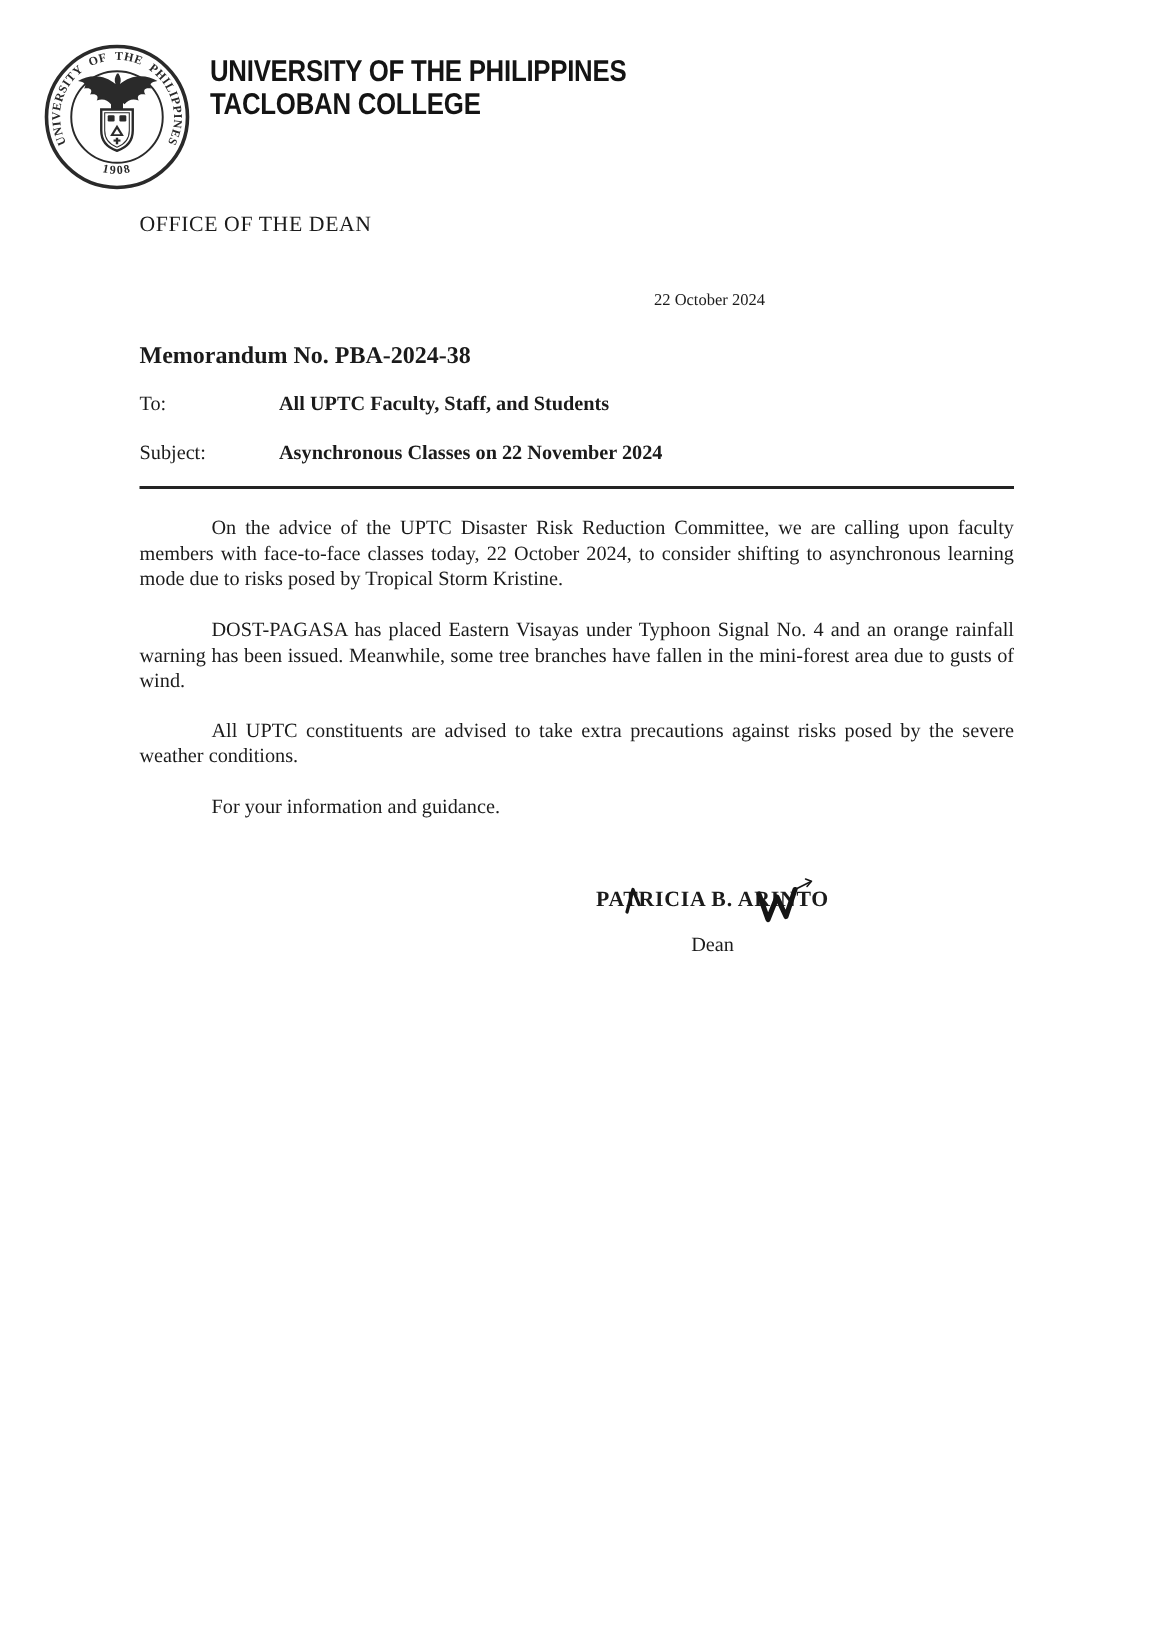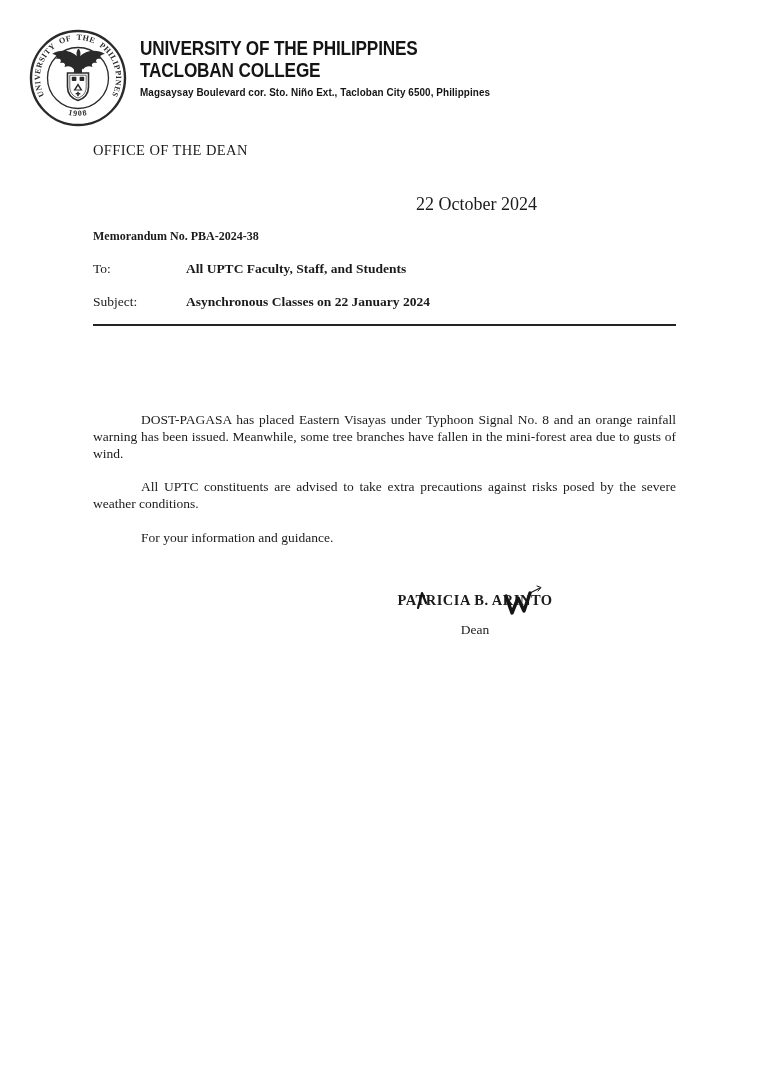--- a/index.html
+++ b/index.html
@@ -10,22 +10,22 @@
   }
   
   .seal{position:absolute;left:28px;top:28px;width:100px;height:100px;}
   .sealtext{font-family:"Liberation Serif",serif;fill:#2a2a2a;font-weight:bold;}
   .head-text{position:absolute;left:140px;top:37px;font-family:"Liberation Sans",sans-serif;color:#141414;white-space:nowrap;}
   .head-line{font-size:20px;font-weight:bold;line-height:22px;letter-spacing:-0.2px;}
   .head-addr{font-size:11.5px;font-weight:bold;line-height:14px;margin-top:4px;letter-spacing:0.1px;}
   .condensed{display:inline-block;transform:scaleX(0.86);transform-origin:0 50%;}
   
   .office{position:absolute;left:93px;top:142px;font-size:14.5px;font-weight:normal;letter-spacing:0.4px;}
-  .date{position:absolute;left:416px;top:194px;font-size:18px;}
-  .memono{position:absolute;left:93px;top:229px;font-size:12px;font-weight:bold;}
+  .date{position:absolute;left:436px;top:194px;font-size:11px;}
+  .memono{position:absolute;left:93px;top:229px;font-size:16px;font-weight:bold;}
   .field-row{position:absolute;left:93px;width:583px;font-size:13.5px;}
   .row-to{top:261px;}
   .row-subject{top:294px;}
   .field-label{display:inline-block;width:93px;}
   .field-value{font-weight:bold;}
   .rule{position:absolute;left:93px;top:324px;width:583px;height:1.5px;background:#232323;}
   
   .body-par{
     position:absolute;left:93px;width:583px;margin:0;
     font-size:13.5px;line-height:17px;text-align:justify;text-indent:48px;
@@ -82,40 +82,40 @@
       <path d="M50 55.2 L54.6 62.6 H45.4 Z" fill="#2a2a2a"></path>
       <path d="M50 58 L52.2 61.5 H47.8 Z" fill="#ffffff"></path>
       <rect x="49.2" y="63.8" width="1.6" height="4.4" fill="#2a2a2a"></rect>
       <rect x="47.7" y="65" width="4.6" height="1.4" fill="#2a2a2a"></rect>
     </g>
   </svg>
 
   <div class="head-text">
     <div class="head-line"><span class="condensed">UNIVERSITY OF THE PHILIPPINES</span></div>
     <div class="head-line"><span class="condensed">TACLOBAN COLLEGE</span></div>
-    <div class="head-addr"><span class="condensed">Magsaysay Boulevard cor. Sto. Niño Ext., Tacloban City 6500, Philippines</span></div>
   </div>
 
   <div class="office">OFFICE OF THE DEAN</div>
 
   <div class="date">22 October 2024</div>
 
   <div class="memono">Memorandum No. PBA-2024-38</div>
 
   <div class="field-row row-to">
     <span class="field-label">To:</span><span class="field-value">All UPTC Faculty, Staff, and Students</span>
   </div>
 
   <div class="field-row row-subject">
-    <span class="field-label">Subject:</span><span class="field-value">Asynchronous Classes on 22 January 2024</span>
+    <span class="field-label">Subject:</span><span class="field-value">Asynchronous Classes on 22 November 2024</span>
   </div>
 
   <div class="rule"></div>
 
-  <p class="body-par p2">DOST-PAGASA has placed Eastern Visayas under Typhoon Signal No. 8 and an orange rainfall warning has been issued. Meanwhile, some tree branches have fallen in the mini-forest area due to gusts of wind.</p>
+  <p class="body-par p1">On the advice of the UPTC Disaster Risk Reduction Committee, we are calling upon faculty members with face-to-face classes today, 22 October 2024, to consider shifting to asynchronous learning mode due to risks posed by Tropical Storm Kristine.</p>
+  <p class="body-par p2">DOST-PAGASA has placed Eastern Visayas under Typhoon Signal No. 4 and an orange rainfall warning has been issued. Meanwhile, some tree branches have fallen in the mini-forest area due to gusts of wind.</p>
   <p class="body-par p3">All UPTC constituents are advised to take extra precautions against risks posed by the severe weather conditions.</p>
   <p class="body-par p4">For your information and guidance.</p>
 
   <div class="signature">
     <div class="sig-name">PATRICIA B. ARINTO</div>
     <div class="sig-title">Dean</div>
     <svg class="sig-marks" viewBox="0 0 232 36" aria-hidden="true">
       <path d="M59 24 L63 9 L67 19" fill="none" stroke="#151515" stroke-width="2.2" stroke-linecap="round" stroke-linejoin="round"></path>
       <path d="M147 12 L153 29 L159 14 L165 27 L171 9" fill="none" stroke="#151515" stroke-width="3.4" stroke-linecap="round" stroke-linejoin="round"></path>
       <path d="M171 9 L181 4" fill="none" stroke="#151515" stroke-width="1.1" stroke-linecap="round"></path>

